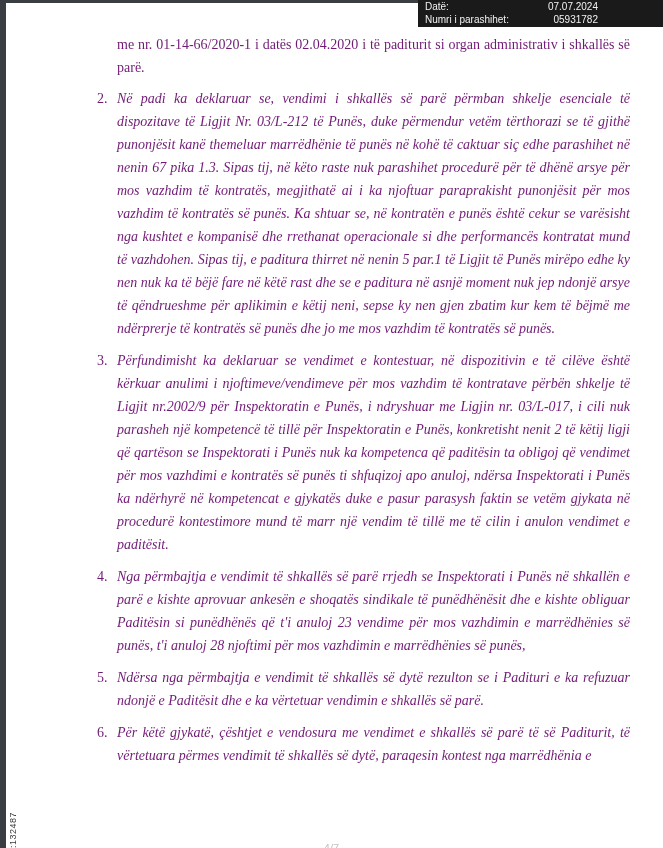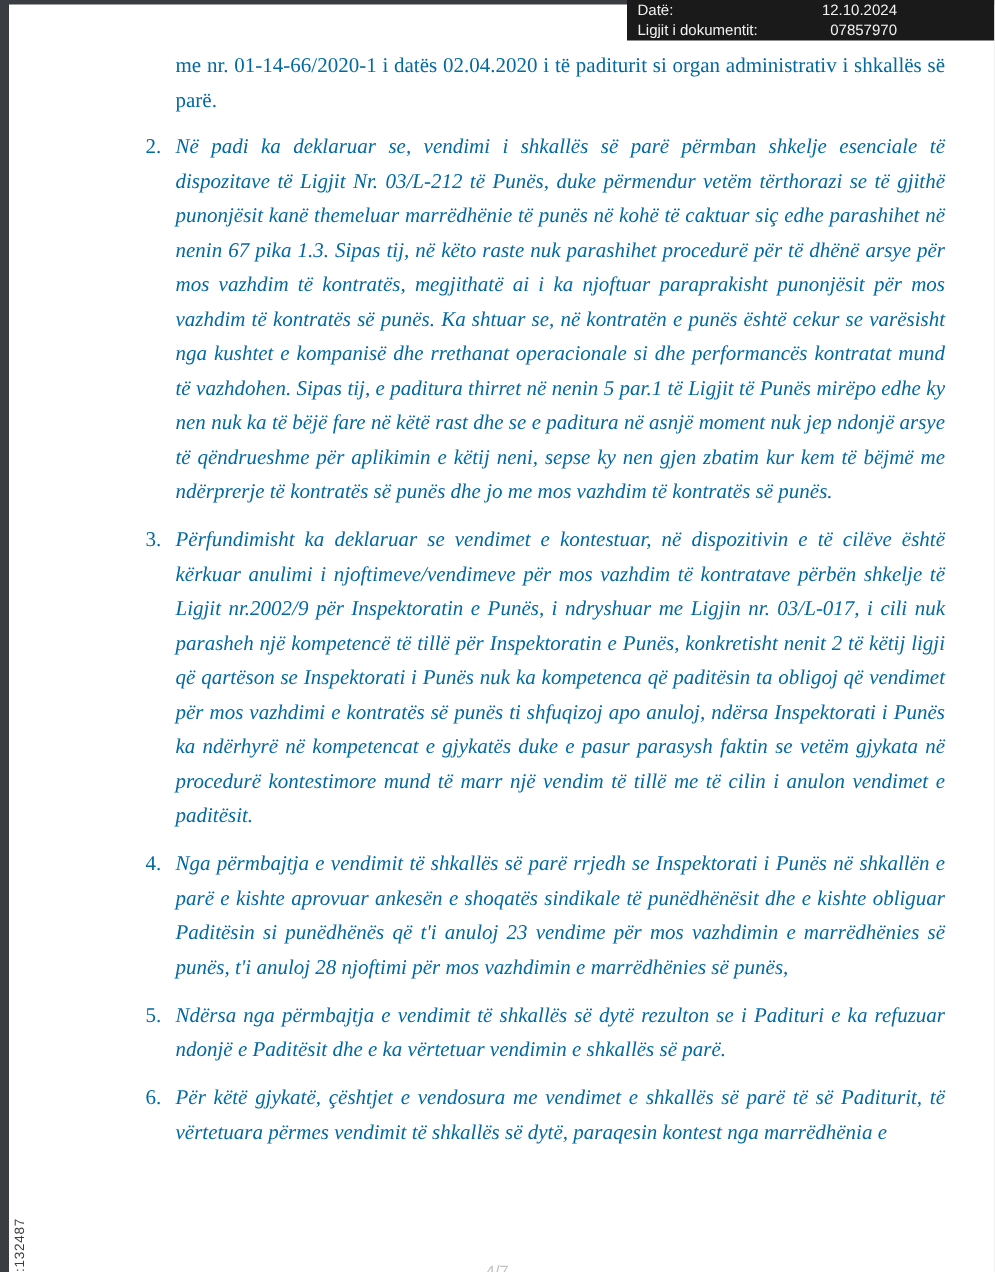--- a/index.html
+++ b/index.html
@@ -16,28 +16,28 @@
   }
   .left-bar{
     position:absolute;top:0;left:0;width:6px;height:848px;
     background:#3a3d42;
   }
   .header-block{
     position:absolute;top:0;left:418px;width:245px;height:27px;
     background:#1a1a1a;color:#f2f2f2;
     font-family:"Liberation Sans", sans-serif;
     font-size:10px;line-height:13px;
-    display:flex;flex-direction:column;justify-content:center;
+    display:flex;flex-direction:column;justify-content:flex-end;
     box-sizing:border-box;padding:1px 65px 1px 7px;
   }
   .header-row{display:flex;justify-content:space-between;white-space:nowrap;}
   .header-row .val{text-align:right;}
   .doc-body{
     position:absolute;top:33px;left:97px;width:533px;
-    color:#0369a1;font-size:14px;line-height:23px;
+    color:#701a75;font-size:14px;line-height:23px;
   }
   .intro{
     margin:0 0 8px 20px;width:513px;
     text-align:justify;
   }
   .para{
     display:flex;margin:0 0 9px 0;
   }
   .para .num{
     width:20px;flex:0 0 20px;
@@ -62,25 +62,25 @@
 <body>
 
 <div class="page">
 
   <div class="top-strip"></div>
   <div class="left-bar"></div>
 
   <div class="header-block">
     <div class="header-row">
       <span class="lbl">Datë:</span>
-      <span class="val">12.10.2024</span>
+      <span class="val">07.07.2024</span>
     </div>
     <div class="header-row">
-      <span class="lbl">Ligjit i dokumentit:</span>
-      <span class="val">07857970</span>
+      <span class="lbl">Numri i parashihet:</span>
+      <span class="val">05931782</span>
     </div>
   </div>
 
   <div class="doc-body">
 
     <p class="intro">me nr. 01-14-66/2020-1 i datës 02.04.2020 i të paditurit si organ administrativ i shkallës së parë.</p>
 
     <div class="para">
       <span class="num">2.</span>
       <span class="txt">Në padi ka deklaruar se, vendimi i shkallës së parë përmban shkelje esenciale të dispozitave të Ligjit Nr. 03/L-212 të Punës, duke përmendur vetëm tërthorazi se të gjithë punonjësit kanë themeluar marrëdhënie të punës në kohë të caktuar siç edhe parashihet në nenin 67 pika 1.3. Sipas tij, në këto raste nuk parashihet procedurë për të dhënë arsye për mos vazhdim të kontratës, megjithatë ai i ka njoftuar paraprakisht punonjësit për mos vazhdim të kontratës së punës. Ka shtuar se, në kontratën e punës është cekur se varësisht nga kushtet e kompanisë dhe rrethanat operacionale si dhe performancës kontratat mund të vazhdohen. Sipas tij, e paditura thirret në nenin 5 par.1 të Ligjit të Punës mirëpo edhe ky nen nuk ka të bëjë fare në këtë rast dhe se e paditura në asnjë moment nuk jep ndonjë arsye të qëndrueshme për aplikimin e këtij neni, sepse ky nen gjen zbatim kur kem të bëjmë me ndërprerje të kontratës së punës dhe jo me mos vazhdim të kontratës së punës.</span>

